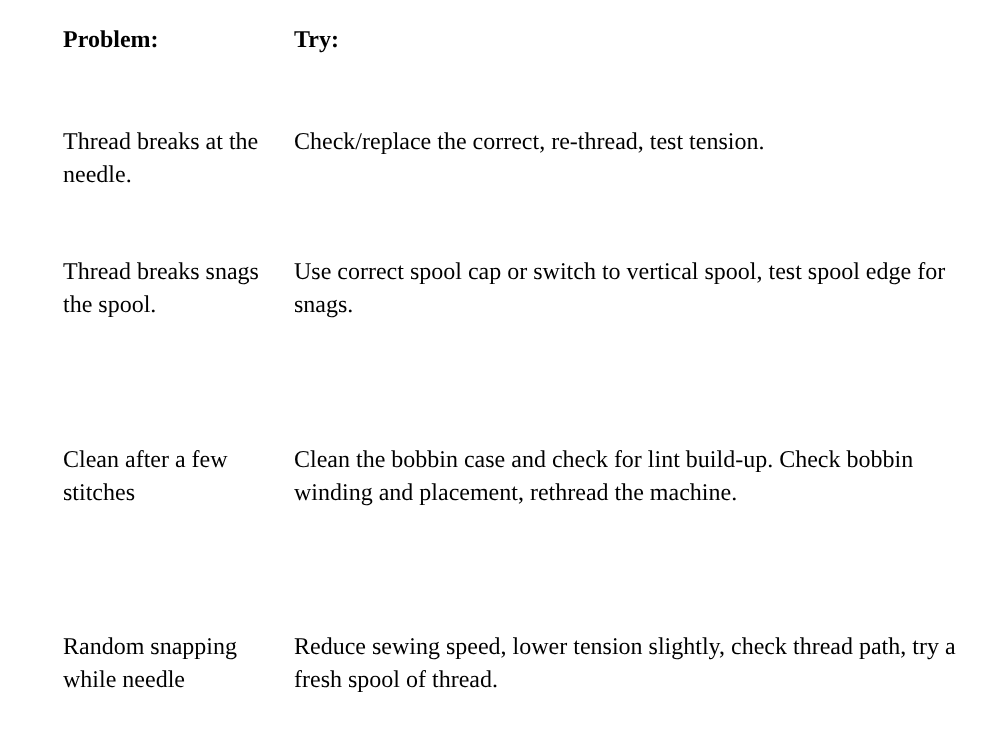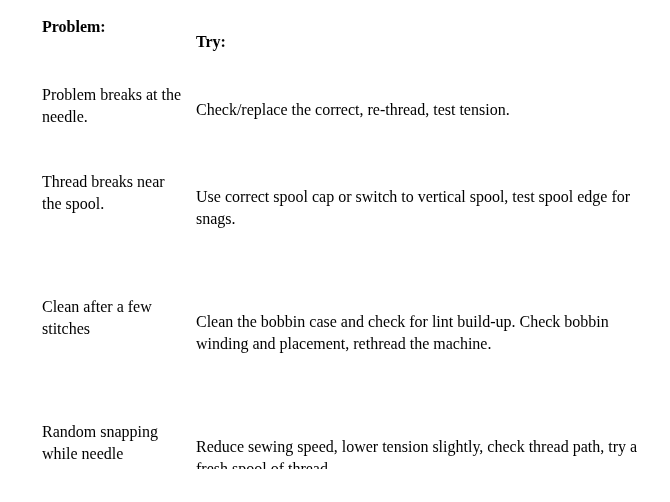--- a/index.html
+++ b/index.html
@@ -24,46 +24,46 @@
     width: 670px;
   }
   .cell-problem {
     position: absolute;
     top: 0;
     left: 42px;
     width: 142px;
   }
   .cell-try {
     position: absolute;
-    top: 15px;
+    top: 0;
     left: 196px;
     width: 458px;
   }
   .header .cell-problem,
   .header .cell-try {
     font-weight: bold;
   }
 </style>
 </head>
 <body>
 
 <div class="page">
 
   <div class="row header" style="top:16px">
     <div class="cell-problem">Problem:</div>
     <div class="cell-try">Try:</div>
   </div>
 
   <div class="row" style="top:84px">
-    <div class="cell-problem">Problem breaks at the needle.</div>
+    <div class="cell-problem">Thread breaks at the needle.</div>
     <div class="cell-try">Check/replace the correct, re-thread, test tension.</div>
   </div>
 
   <div class="row" style="top:171px">
-    <div class="cell-problem">Thread breaks near the spool.</div>
+    <div class="cell-problem">Thread breaks snags the spool.</div>
     <div class="cell-try">Use correct spool cap or switch to vertical spool, test spool edge for snags.</div>
   </div>
 
   <div class="row" style="top:296px">
     <div class="cell-problem">Clean after a few stitches</div>
     <div class="cell-try">Clean the bobbin case and check for lint build-up. Check bobbin winding and placement, rethread the machine.</div>
   </div>
 
   <div class="row" style="top:421px">
     <div class="cell-problem">Random snapping while needle</div>

